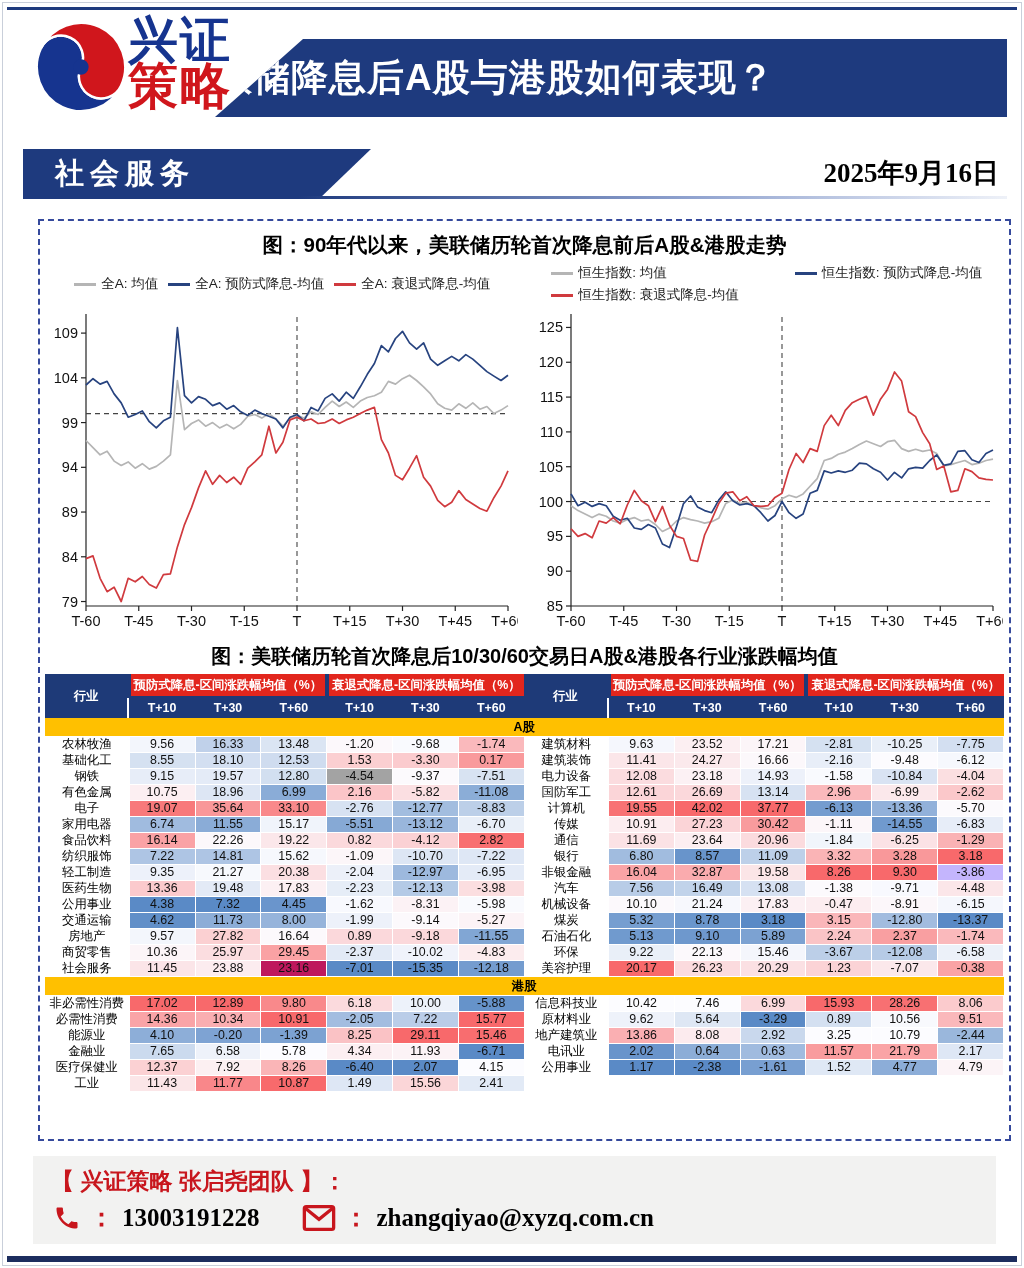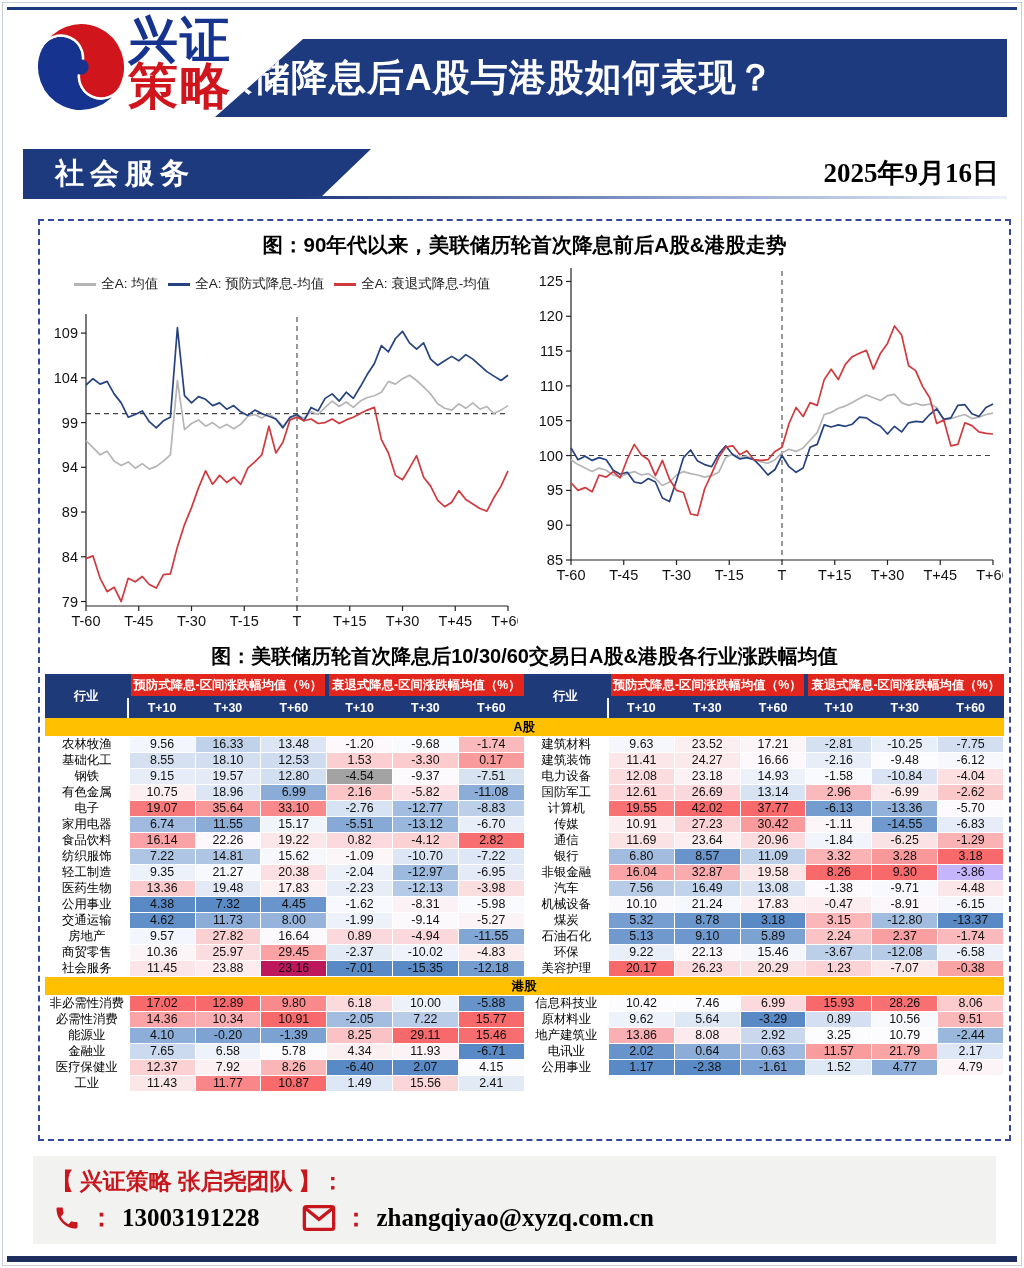--- a/index.html
+++ b/index.html
@@ -57,21 +57,21 @@
   td.gd{border-left:1.6px solid #7a7f8c !important;}
 
   
   .notes{margin:9px 13px 0;font-family:"Liberation Serif",serif;}
   .note1{font-size:16.5px;font-weight:bold;color:#0a0a0a;}
   .note2{display:flex;justify-content:space-between;margin-top:7px;
          color:#c8161d;font-weight:bold;font-size:16.5px;}
 
   
   .footer{position:absolute;left:30px;top:1153px;width:963px;height:88px;background:#f2f2f1;}
-  .team{margin:10px 0 4px 18px;color:#c8161d;font-weight:bold;font-size:23px;font-family:Liberation Serif, serif;}
+  .team{margin:10px 0 4px 18px;color:#c8161d;font-weight:bold;font-size:23px;font-family:Liberation Sans, sans-serif;}
   .contact-row{display:flex;align-items:center;margin-left:20px;gap:8px;
                font-family:"Liberation Serif",serif;font-size:25px;font-weight:bold;color:#000;}
   .c-red{color:#c8161d;font-weight:bold;}
   .icon{display:inline-flex;align-items:center;}
   .spacer{width:26px;}
 </style>
 </head>
 <body>
 
 <div class="page">
@@ -155,20 +155,34 @@
               <line x1="468" y1="299" x2="468" y2="304" stroke="#222" stroke-width="1.2"></line>
               <text x="468" y="319" text-anchor="middle" font-size="14.5" fill="#111">T+60</text>
               <line x1="46" y1="106.6315789473684" x2="468" y2="106.6315789473684" stroke="#444" stroke-width="1.1" stroke-dasharray="5 4"></line>
               <line x1="257" y1="10" x2="257" y2="299" stroke="#444" stroke-width="1.1" stroke-dasharray="5 4"></line>
               <polyline points="46.0,133.5 53.0,140.6 60.1,147.8 67.1,144.2 74.1,154.1 81.2,158.5 88.2,154.9 95.2,161.2 102.3,156.7 109.3,162.1 116.3,159.4 123.4,154.1 130.4,147.8 137.4,73.5 144.5,122.7 151.5,116.5 158.5,112.9 165.6,119.2 172.6,115.6 179.6,120.9 186.7,117.4 193.7,121.8 200.7,117.4 207.8,109.3 214.8,107.5 221.8,111.1 228.9,106.6 235.9,112.0 242.9,119.2 250.0,111.1 257.0,108.4 264.0,111.1 271.1,104.8 278.1,107.5 285.1,100.4 292.2,94.1 299.2,99.5 306.2,95.0 313.3,100.4 320.3,94.1 327.3,90.5 334.4,88.7 341.4,85.2 348.4,74.4 355.5,77.1 362.5,71.7 369.5,68.2 376.6,73.5 383.6,79.8 390.6,86.9 397.7,96.8 404.7,101.3 411.7,103.1 418.8,96.8 425.8,101.3 432.8,95.9 439.9,102.2 446.9,99.5 453.9,106.6 461.0,103.1 468.0,98.6" fill="none" stroke="#b5b5b5" stroke-width="1.7" stroke-linejoin="round"></polyline>
               <polyline points="46.0,78.0 53.0,71.7 60.1,77.1 67.1,74.4 74.1,86.9 81.2,95.9 88.2,110.2 95.2,107.5 102.3,103.9 109.3,114.7 116.3,120.9 123.4,113.8 130.4,110.2 137.4,20.7 144.5,88.7 151.5,95.9 158.5,89.6 165.6,92.3 172.6,98.6 179.6,95.9 186.7,102.2 193.7,98.6 200.7,104.8 207.8,108.4 214.8,103.1 221.8,106.6 228.9,109.3 235.9,112.0 242.9,120.9 250.0,110.2 257.0,107.5 264.0,113.8 271.1,100.4 278.1,103.9 285.1,91.4 292.2,86.9 299.2,94.1 306.2,85.2 313.3,91.4 320.3,79.8 327.3,67.3 334.4,56.5 341.4,38.6 348.4,44.9 355.5,31.5 362.5,24.3 369.5,35.9 376.6,42.2 383.6,35.9 390.6,52.1 397.7,58.3 404.7,53.8 411.7,49.4 418.8,53.8 425.8,47.6 432.8,52.1 439.9,58.3 446.9,64.6 453.9,69.1 461.0,73.5 468.0,68.2" fill="none" stroke="#27437f" stroke-width="1.7" stroke-linejoin="round"></polyline>
               <polyline points="46.0,251.6 53.0,248.9 60.1,271.3 67.1,284.7 74.1,280.2 81.2,294.5 88.2,271.3 95.2,274.8 102.3,269.5 109.3,277.5 116.3,281.1 123.4,267.7 130.4,266.8 137.4,239.9 144.5,217.6 151.5,200.6 158.5,180.9 165.6,163.9 172.6,177.3 179.6,168.4 186.7,175.5 193.7,170.2 200.7,177.3 207.8,161.2 214.8,154.9 221.8,147.8 228.9,119.2 235.9,146.0 242.9,135.3 250.0,112.9 257.0,110.2 264.0,113.8 271.1,112.0 278.1,116.5 285.1,115.6 292.2,112.0 299.2,116.5 306.2,112.9 313.3,110.2 320.3,106.6 327.3,103.1 334.4,100.4 341.4,132.6 348.4,146.0 355.5,168.4 362.5,172.8 369.5,161.2 376.6,148.7 383.6,170.2 390.6,179.1 397.7,193.4 404.7,199.7 411.7,195.2 418.8,183.6 425.8,192.5 432.8,197.0 439.9,201.5 446.9,204.2 453.9,190.7 461.0,179.1 468.0,163.9" fill="none" stroke="#d03a3e" stroke-width="1.7" stroke-linejoin="round"></polyline>
             </svg></div>
       </div>
       <div class="chart-block">
+        <div class="legend grid2">
+            <span class="lg-item">
+              <span class="lg-line" style="background:#b5b5b5"></span>
+              <span>恒生指数: 均值</span>
+            </span>
+            <span class="lg-item">
+              <span class="lg-line" style="background:#27437f"></span>
+              <span>恒生指数: 预防式降息-均值</span>
+            </span>
+            <span class="lg-item">
+              <span class="lg-line" style="background:#d03a3e"></span>
+              <span>恒生指数: 衰退式降息-均值</span>
+            </span>
+          </div>
         <div><svg width="478" height="326">
               <line x1="46" y1="299" x2="468" y2="299" stroke="#222" stroke-width="1.2"></line>
               <line x1="46" y1="7" x2="46" y2="299" stroke="#222" stroke-width="1.2"></line>
               <line x1="41" y1="299" x2="46" y2="299" stroke="#222" stroke-width="1.2"></line>
               <text x="38" y="304" text-anchor="end" font-size="14.5" fill="#111">85</text>
               <line x1="41" y1="264.18072289156623" x2="46" y2="264.18072289156623" stroke="#222" stroke-width="1.2"></line>
               <text x="38" y="269.18072289156623" text-anchor="end" font-size="14.5" fill="#111">90</text>
               <line x1="41" y1="229.36144578313252" x2="46" y2="229.36144578313252" stroke="#222" stroke-width="1.2"></line>
               <text x="38" y="234.36144578313252" text-anchor="end" font-size="14.5" fill="#111">95</text>
               <line x1="41" y1="194.5421686746988" x2="46" y2="194.5421686746988" stroke="#222" stroke-width="1.2"></line>
@@ -445,21 +459,21 @@
             <td class="val gd" style="background:rgb(250,182,185)">3.15</td>
             <td class="val" style="background:rgb(162,188,223)">-12.80</td>
             <td class="val" style="background:rgb(90,138,198)">-13.37</td>
           </tr>
           <tr>
             <td class="ind">房地产</td>
             <td class="val" style="background:rgb(243,246,252)">9.57</td>
             <td class="val" style="background:rgb(251,208,210)">27.82</td>
             <td class="val" style="background:rgb(252,249,252)">16.64</td>
             <td class="val gd" style="background:rgb(251,216,219)">0.89</td>
-            <td class="val" style="background:rgb(251,216,219)">-4.94</td>
+            <td class="val" style="background:rgb(251,216,219)">-9.18</td>
             <td class="val" style="background:rgb(129,166,212)">-11.55</td>
             <td class="ind gd">石油石化</td>
             <td class="val" style="background:rgb(112,154,206)">5.13</td>
             <td class="val" style="background:rgb(110,152,205)">9.10</td>
             <td class="val" style="background:rgb(124,162,210)">5.89</td>
             <td class="val gd" style="background:rgb(250,196,198)">2.24</td>
             <td class="val" style="background:rgb(249,159,161)">2.37</td>
             <td class="val" style="background:rgb(250,185,188)">-1.74</td>
           </tr>
           <tr>

